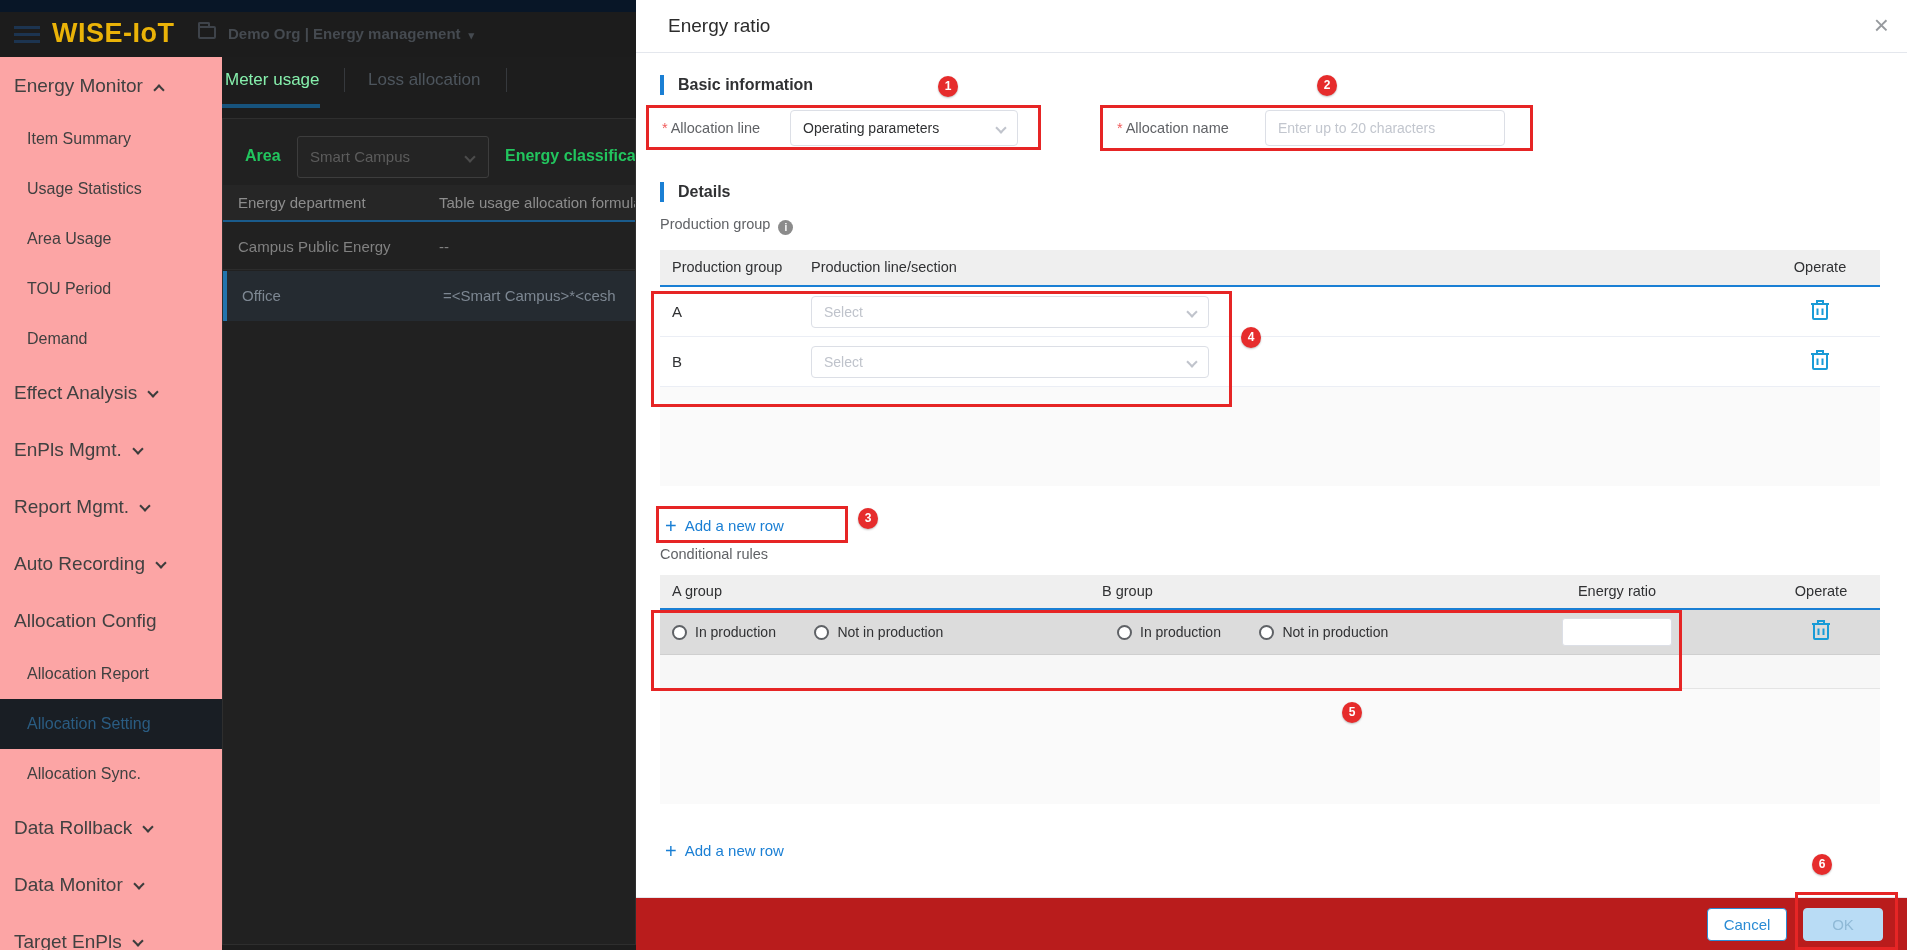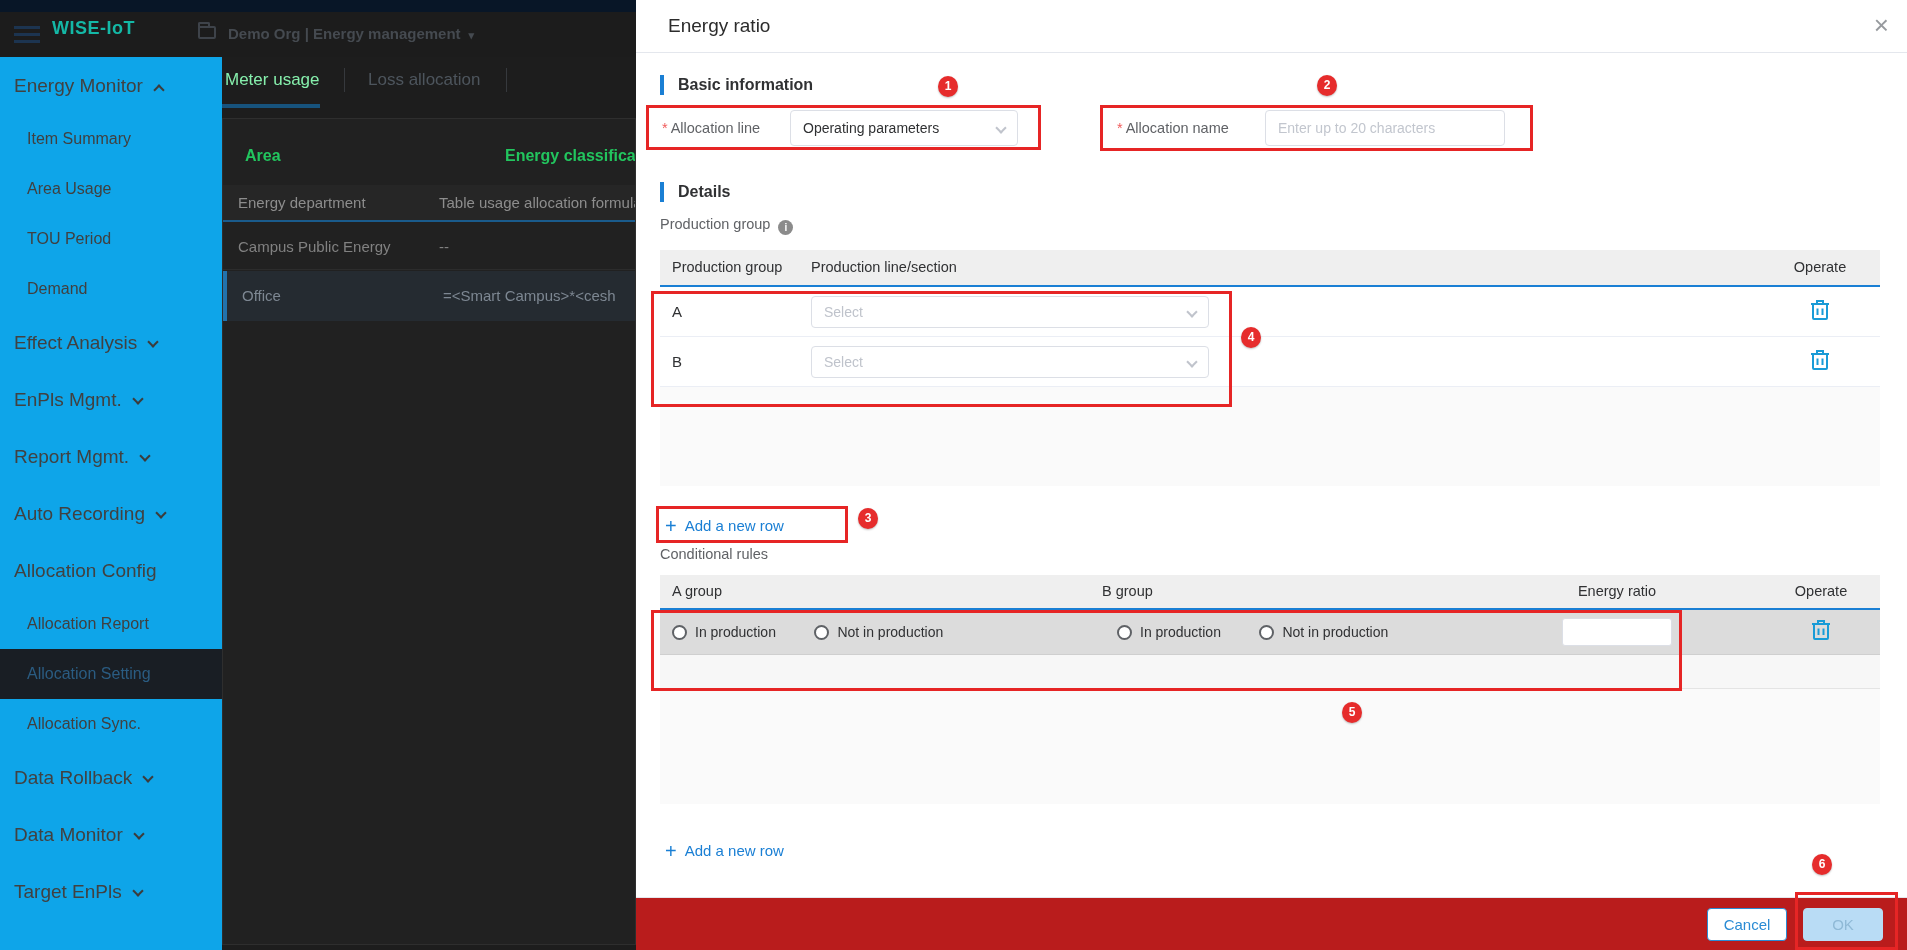--- a/index.html
+++ b/index.html
@@ -5,31 +5,31 @@
   * { margin:0; padding:0; box-sizing:border-box; }
   html,body { width:1907px; height:950px; overflow:hidden; background:#1d1d1d;
               font-family:"Liberation Sans", sans-serif; }
   #app { position:relative; width:1907px; height:950px; }
 
   
   .topstrip { position:absolute; left:0; top:0; width:100%; height:12px; background:#081627; }
   .appbar { position:absolute; left:0; top:12px; width:100%; height:45px; background:#1c1c1c; }
   .hamburger { position:absolute; left:14px; top:14px; width:26px; height:18px; cursor:pointer; }
   .hamburger span { display:block; height:3px; background:#1c3450; margin-bottom:4px; }
-  .logo { position:absolute; left:52px; top:6px; font-size:18px; font-weight:800;
-          color:#14b8a6; letter-spacing:.5px; }
+  .logo { position:absolute; left:52px; top:6px; font-size:27px; font-weight:800;
+          color:#eab308; letter-spacing:.5px; }
   .folder-ic { position:absolute; left:198px; top:14px; width:18px; height:13px;
                border:2px solid #3e434a; border-radius:2px; }
   .folder-ic:before { content:""; position:absolute; left:-2px; top:-6px; width:8px; height:4px;
                border:2px solid #3e434a; border-bottom:none; border-radius:2px 2px 0 0; }
   .orgcrumb { position:absolute; left:228px; top:13px; font-size:15px; font-weight:bold; color:#454a50; }
   .orgcaret { color:#454a50; font-size:11px; margin-left:8px; }
 
   
-  .sidebar { position:absolute; left:0; top:57px; width:222px; height:893px; background:#0ea5e9; overflow:hidden; }
+  .sidebar { position:absolute; left:0; top:57px; width:222px; height:893px; background:#fca5a5; overflow:hidden; }
   .side-item { white-space:nowrap; cursor:pointer; }
   .side-item.parent { height:57px; line-height:57px; padding-left:14px; font-size:19px; color:#414141; }
   .side-item.sub { height:50px; line-height:50px; padding-left:27px; font-size:16px; color:#404040; }
   .side-item.active { color:#2a5c82; background:#191e24; }
   .chev { display:inline-block; width:8px; height:8px; border-right:2px solid #3c3c3c;
           border-bottom:2px solid #3c3c3c; transform:rotate(45deg); margin-left:12px; margin-bottom:3px; }
   .chev.up { transform:rotate(-135deg); margin-bottom:-2px; }
   .chev.none { visibility:hidden; }
 
   
@@ -130,20 +130,21 @@
         <span></span>
       </div>
     <div class="logo">WISE-IoT</div>
     <div class="folder-ic"></div>
     <div class="orgcrumb"><span>Demo Org | Energy management</span><span class="orgcaret">▾</span></div>
   </div>
 
   <div class="sidebar">
     <div class="side-item parent"><span>Energy Monitor</span><span class="chev up"></span></div>
     <div class="side-item sub"><span>Item Summary</span></div>
+    <div class="side-item sub"><span>Usage Statistics</span></div>
     <div class="side-item sub"><span>Area Usage</span></div>
     <div class="side-item sub"><span>TOU Period</span></div>
     <div class="side-item sub"><span>Demand</span></div>
     <div class="side-item parent"><span>Effect Analysis</span><span class="chev"></span></div>
     <div class="side-item parent"><span>EnPls Mgmt.</span><span class="chev"></span></div>
     <div class="side-item parent"><span>Report Mgmt.</span><span class="chev"></span></div>
     <div class="side-item parent"><span>Auto Recording</span><span class="chev"></span></div>
     <div class="side-item parent"><span>Allocation Config</span><span class="chev none"></span></div>
     <div class="side-item sub"><span>Allocation Report</span></div>
     <div class="side-item sub active"><span>Allocation Setting</span></div>
@@ -156,20 +157,24 @@
   <div class="tabsbar">
     <div class="dtab active" style="left:3px;">Meter usage</div>
     <div class="tab-underline"></div>
     <div class="tab-sep" style="left:122px;"></div>
     <div class="dtab inactive" style="left:146px;">Loss allocation</div>
     <div class="tab-sep" style="left:284px;"></div>
   </div>
 
   <div class="panel">
     <div class="filter-label" style="left:22px; top:28px;">Area</div>
+    <div class="dselect">
+      <span>Smart Campus</span>
+      <span class="chev"></span>
+    </div>
     <div class="filter-label" style="left:282px; top:28px;">Energy classification</div>
 
     <div class="dtable-head">
       <span class="dc1">Energy department</span>
       <span class="dc2">Table usage allocation formula</span>
     </div>
     <div class="dtable-row1">
       <span class="dc1">Campus Public Energy</span>
       <span class="dc2">--</span>
     </div>

